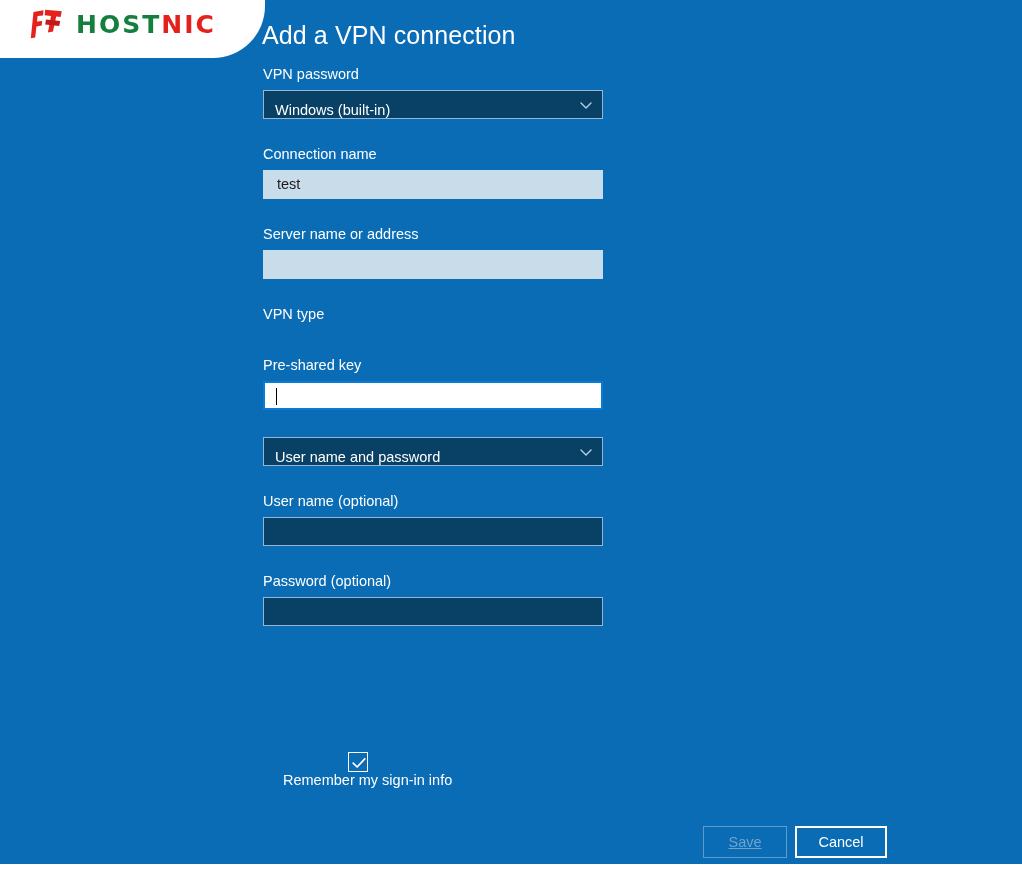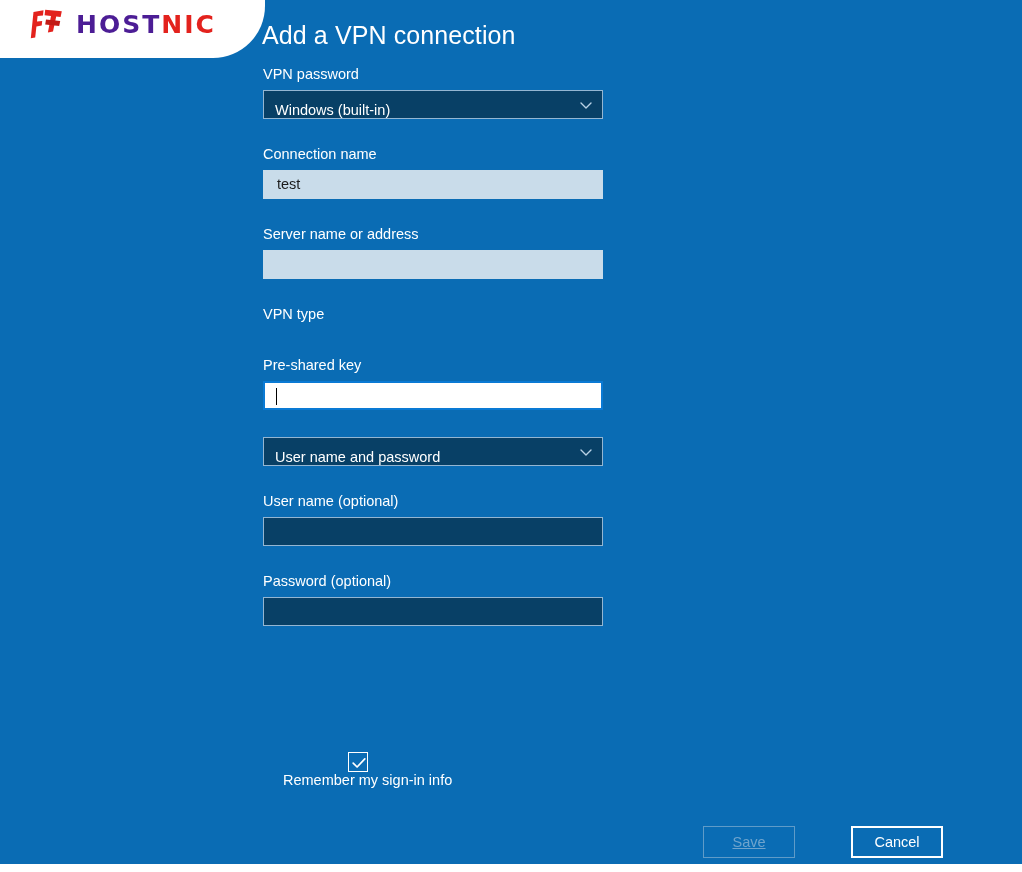--- a/index.html
+++ b/index.html
@@ -48,21 +48,21 @@
     height: 30px;
   }
   .logo-text {
     font-size: 25px;
     font-weight: bold;
     letter-spacing: 2.0px;
     line-height: 1;
     white-space: nowrap;
     font-family: "DejaVu Sans", sans-serif;
   }
-  .logo-text .lt-dark { color: #4c1d95; }
+  .logo-text .lt-dark { color: #15803d; }
   .logo-text .lt-red  { color: #e3221d; }
 
   
   .page-title {
     position: absolute;
     left: 262px;
     top: 21px;
     font-size: 25px;
     font-weight: normal;
     color: #ffffff;
@@ -217,33 +217,32 @@
     height: 32px;
     font-size: 14.5px;
     font-family: "Liberation Sans", sans-serif;
     display: flex;
     align-items: center;
     justify-content: center;
     background: transparent;
     white-space: nowrap;
   }
   .btn-save {
-    width: 92px;
+    width: 84px;
     border: 1px solid #5f9bc8;
     color: #6fa4cd;
-    margin-right: 20px;
+    margin-right: 8px;
     cursor: default;
     text-decoration: underline;
   }
   .btn-cancel {
     width: 92px;
     border: 2px solid #ffffff;
     color: #ffffff;
     cursor: pointer;
-    margin-left: 36px;
   }
 
   
   .bottom-strip {
     position: absolute;
     left: 0;
     bottom: 0;
     width: 1022px;
     height: 8px;
     background: #ffffff;

